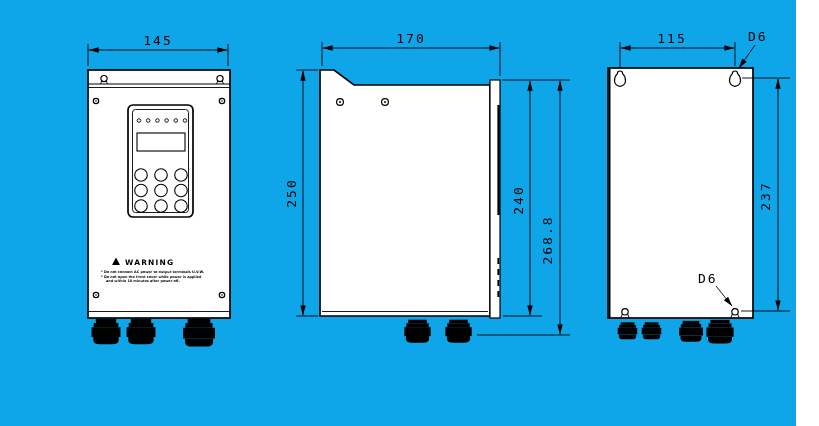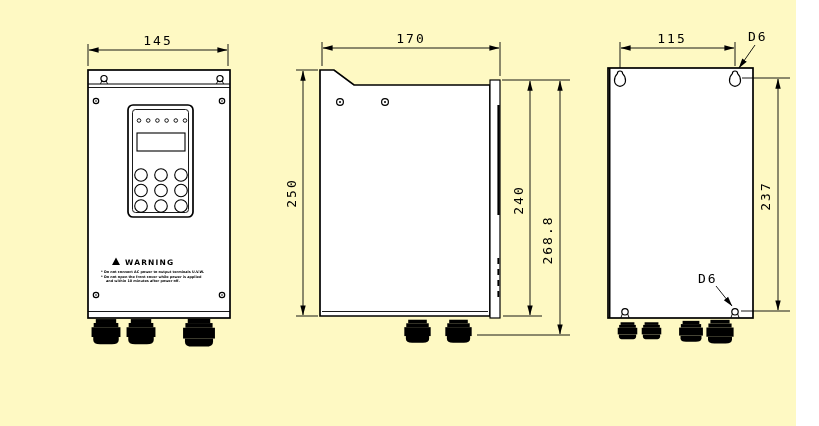--- a/index.html
+++ b/index.html
@@ -1,16 +1,16 @@
 <!DOCTYPE html>
 <html><head>
 <meta charset="utf-8">
 <style>
   html,body{margin:0;padding:0;background:#fff;}
-  #canvas-wrap{position:relative;width:796px;height:426px;background:#fef9c3;overflow:hidden;}
+  #canvas-wrap{position:relative;width:796px;height:426px;background:#0ea5e9;overflow:hidden;}
   svg{display:block;}
   .ol{fill:#ffffff;stroke:#000;stroke-width:1.7;}
   .ln{fill:none;stroke:#000;stroke-width:1.1;}
   .thin{fill:none;stroke:#000;stroke-width:0.9;}
   .dim{fill:none;stroke:#000;stroke-width:0.9;}
   .wfill{fill:#ffffff;stroke:#000;stroke-width:1.2;}
   .dot{fill:#000;stroke:none;}
   text{fill:#000;}
   .dim-t{font-family:"DejaVu Sans Mono",monospace;font-size:13px;letter-spacing:2px;}
   .warn-title{font-family:"DejaVu Sans",sans-serif;font-size:7.5px;font-weight:bold;letter-spacing:1.2px;}

